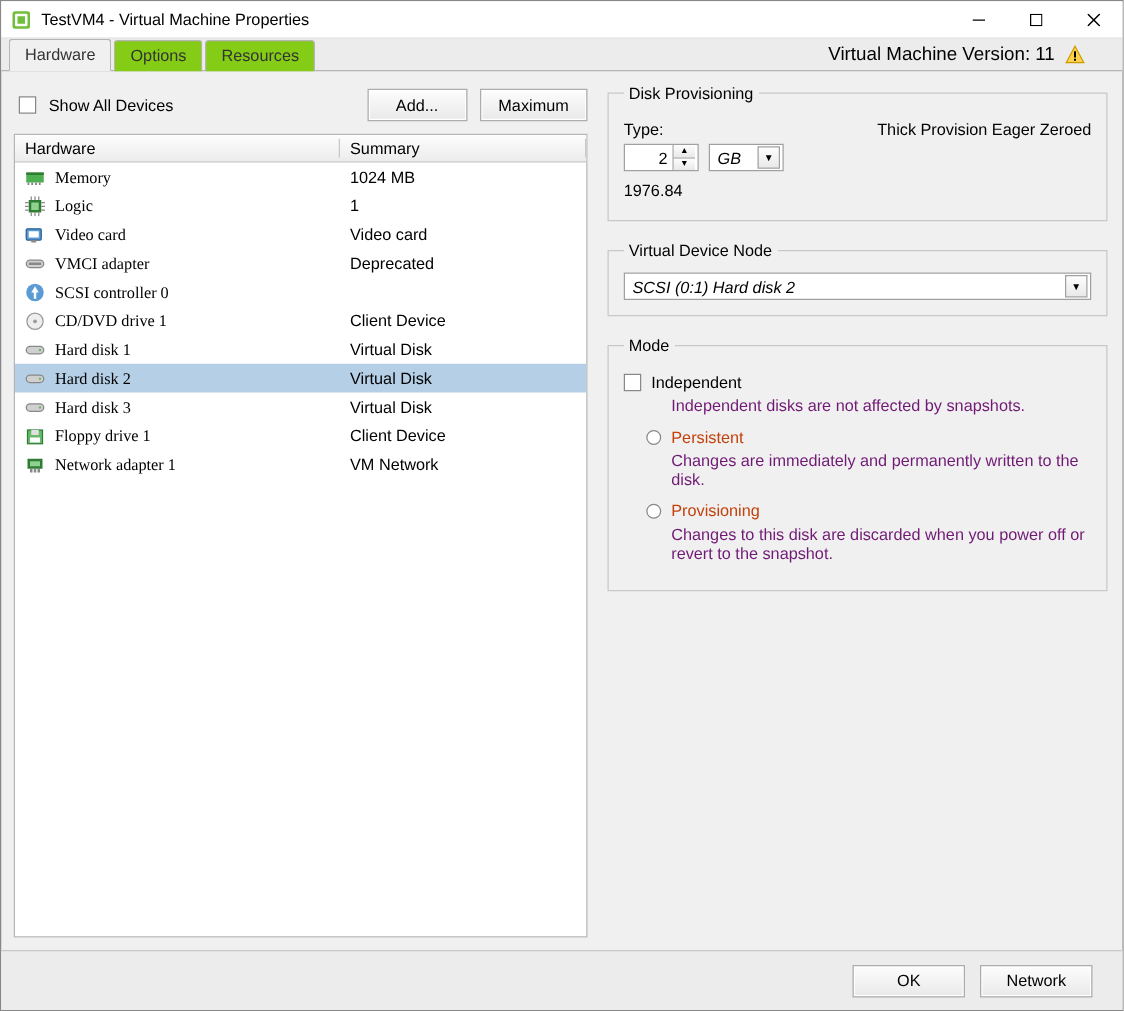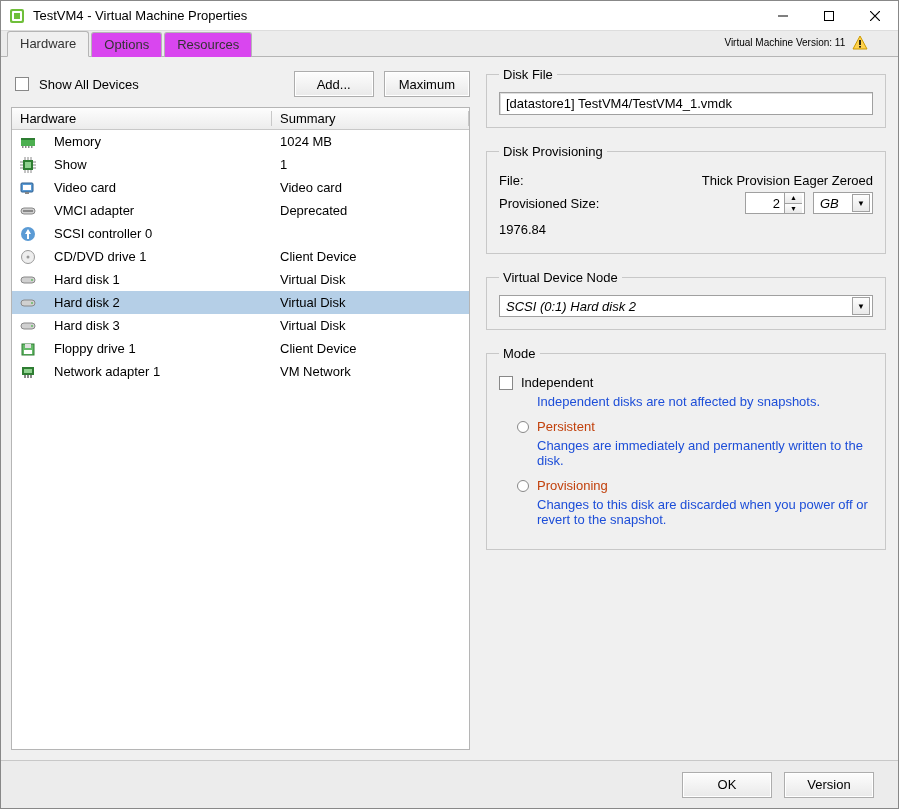--- a/index.html
+++ b/index.html
@@ -4,57 +4,57 @@
 <style>
   * { box-sizing: border-box; }
   html, body { margin:0; padding:0; font-family: "Segoe UI", Tahoma, sans-serif; font-size: 13px; color:#000; background:#fff; }
   .window { width:899px; height:809px; border:1px solid #888; background:#f0f0f0; display:flex; flex-direction:column; position:relative; }
   .titlebar { height:30px; background:#fff; display:flex; align-items:center; padding:0 0 0 8px; border-bottom:1px solid #ddd; }
   .titlebar .app-icon { width:16px; height:16px; margin-right:8px; }
   .titlebar .title { flex:1; }
   .titlebar .win-btns { display:flex; }
   .titlebar .win-btn { width:46px; height:30px; display:flex; align-items:center; justify-content:center; }
   .tabbar { height:26px; display:flex; align-items:flex-end; padding-left:6px; position:relative; border-bottom:1px solid #b5b5b5; background:#ececec; }
-  .tab { padding:4px 12px 5px 12px; border:1px solid #b5b5b5; border-bottom:none; margin-right:2px; background:#d946ef; border-radius:3px 3px 0 0; position:relative; top:1px; color:#333; }
+  .tab { padding:4px 12px 5px 12px; border:1px solid #b5b5b5; border-bottom:none; margin-right:2px; background:#84cc16; border-radius:3px 3px 0 0; position:relative; top:1px; color:#333; }
   .tab.active { background:#f0f0f0; border-bottom:1px solid #f0f0f0; }
-  .vm-version { position:absolute; right:30px; top:4px; font-size:10px; }
+  .vm-version { position:absolute; right:30px; top:4px; font-size:15px; }
   .warn-icon { display:inline-block; width:16px; height:16px; vertical-align:middle; margin-left:4px; }
   .body { flex:1; display:flex; padding:10px 12px 10px 10px; gap:16px; overflow:hidden; }
   .left { flex:1; display:flex; flex-direction:column; min-width:0; }
   .right { width:400px; display:flex; flex-direction:column; gap:16px; }
   .left-top { display:flex; align-items:center; padding:4px 0 10px 4px; gap:10px; }
   .chk { width:14px; height:14px; border:1px solid #888; background:#fff; display:inline-block; }
   .btn { min-width:80px; height:26px; border:1px solid #adadad; background:linear-gradient(#fdfdfd,#e9e9e9); display:inline-flex; align-items:center; justify-content:center; padding:0 14px; box-shadow:0 0 0 1px #fff inset; }
   .hw-table { border:1px solid #b5b5b5; flex:1; background:#fff; display:flex; flex-direction:column; min-height:0; }
   .hw-head { display:flex; background:linear-gradient(#fdfdfd,#ececec); border-bottom:1px solid #c8c8c8; height:22px; align-items:center; }
   .hw-head .col { padding:0 8px; border-right:1px solid #c8c8c8; font-size:13px; }
   .col-h { width:260px; }
   .col-s { flex:1; }
   .hw-body { flex:1; overflow:auto; }
   .hw-row { display:flex; align-items:center; height:23px; }
   .hw-row.selected { background:#b5cfe7; }
   .hw-row .cell { padding:0 8px; }
-  .hw-row .cell.hw { width:260px; display:flex; align-items:flex-start; gap:18px; }
+  .hw-row .cell.hw { width:260px; display:flex; align-items:flex-start; gap:8px;font-family:Liberation Serif, serif; }
   .hw-row .cell.sum { flex:1; }
   .hw-icon { width:16px; height:16px; flex:0 0 16px; display:flex; align-items:center; justify-content:center; }
   fieldset.gb { border:1px solid #c8c8c8; padding:10px 12px 12px 12px; margin:0; }
   fieldset.gb legend { padding:0 4px; font-size:13px; }
   .field-row { display:flex; align-items:center; margin:4px 0; }
   .field-row .lbl { flex:1; }
   .inset-box { border:1px solid #a0a0a0; background:#fff; padding:3px 6px; box-shadow: inset 1px 1px 0 #ddd; min-height:22px; display:flex; align-items:center; }
   .spin { width:60px; height:22px; border:1px solid #a0a0a0; background:#fff; display:flex; align-items:stretch; }
   .spin input { border:none; width:38px; text-align:right; padding-right:4px; font-size:13px; }
   .spin .arrows { width:18px; display:flex; flex-direction:column; border-left:1px solid #a0a0a0; }
   .spin .arrows div { flex:1; display:flex; align-items:center; justify-content:center; font-size:7px; background:linear-gradient(#fdfdfd,#e9e9e9); }
   .spin .arrows div:first-child{ border-bottom:1px solid #a0a0a0;}
   .select { height:22px; border:1px solid #a0a0a0; background:#fff; display:flex; align-items:center; padding:0 2px 0 6px; position:relative;font-style:italic; }
   .select .arrow { width:18px; height:18px; border:1px solid #a0a0a0; background:linear-gradient(#fdfdfd,#e9e9e9); display:flex; align-items:center; justify-content:center; font-size:8px; margin-left:auto; }
   .radio { width:12px; height:12px; border:1px solid #888; border-radius:50%; background:#fff; display:inline-block; margin-right:8px; vertical-align:middle; }
   .disabled { color:#c2410c; }
-  .mode-desc { margin:2px 0 10px 38px; color:#1d4ed8; }
+  .mode-desc { margin:2px 0 10px 38px; color:#701a75; }
   .footer { height:48px; border-top:1px solid #c8c8c8; display:flex; align-items:center; justify-content:flex-end; padding:0 24px; gap:12px; background:#ececec; }
   .flex-spacer{flex:1;}
   svg { display:block; }
 </style>
 </head>
 <body>
 
 <div class="window">
 
   <div class="titlebar">
@@ -135,21 +135,21 @@
             </div>
             <div class="hw-row">
               <div class="cell hw">
                 <span class="hw-icon">
                   <svg viewBox="0 0 16 16">
                     <rect x="3" y="3" width="10" height="10" fill="#2e7d32"></rect>
                     <rect x="5" y="5" width="6" height="6" fill="#8fd18f"></rect>
                     <path d="M0 5h3M0 8h3M0 11h3M13 5h3M13 8h3M13 11h3M5 0v3M8 0v3M11 0v3M5 13v3M8 13v3M11 13v3" stroke="#888"></path>
                   </svg>
                 </span>
-                <span>Show</span>
+                <span>Logic</span>
               </div>
               <div class="cell sum">1</div>
             </div>
             <div class="hw-row">
               <div class="cell hw">
                 <span class="hw-icon">
                   <svg viewBox="0 0 16 16">
                     <rect x="1" y="3" width="12" height="9" rx="1" fill="#5b9bd5" stroke="#2a5d8f"></rect>
                     <rect x="3" y="5" width="8" height="5" fill="#fff"></rect>
                     <rect x="5" y="12" width="4" height="2" fill="#888"></rect>
@@ -256,35 +256,28 @@
                 </span>
                 <span>Network adapter 1</span>
               </div>
               <div class="cell sum">VM Network</div>
             </div>
           </div>
       </div>
     </div>
 
     <div class="right">
-      <fieldset class="gb">
-        <legend>Disk File</legend>
-        <div class="inset-box">
-          <span>[datastore1] TestVM4/TestVM4_1.vmdk</span>
-        </div>
-      </fieldset>
 
       <fieldset class="gb">
         <legend>Disk Provisioning</legend>
         <div class="field-row">
-          <span class="lbl">File:</span>
+          <span class="lbl">Type:</span>
           <span>Thick Provision Eager Zeroed</span>
         </div>
         <div class="field-row">
-          <span class="lbl">Provisioned Size:</span>
           <span class="spin">
             <input value="2" style="">
             <span class="arrows">
                 <div>▲</div>
                 <div>▼</div>
               </span>
           </span>
           <span style="width:8px"></span>
           <span class="select" style="width:60px">
             <span>GB</span>
@@ -323,16 +316,16 @@
           <span class="radio"></span>
           <span>Provisioning</span>
         </div>
         <div class="mode-desc">Changes to this disk are discarded when you power off or revert to the snapshot.</div>
       </fieldset>
     </div>
   </div>
 
   <div class="footer">
     <span class="btn" style="min-width:90px">OK</span>
-    <span class="btn" style="min-width:90px">Version</span>
+    <span class="btn" style="min-width:90px">Network</span>
   </div>
 
 </div>
 
 </body></html>

